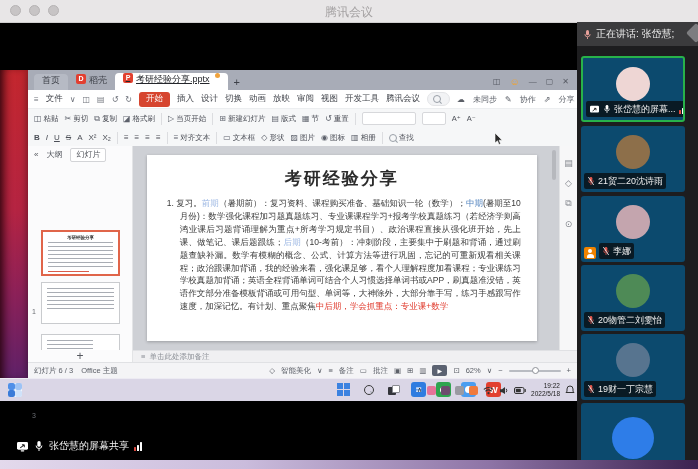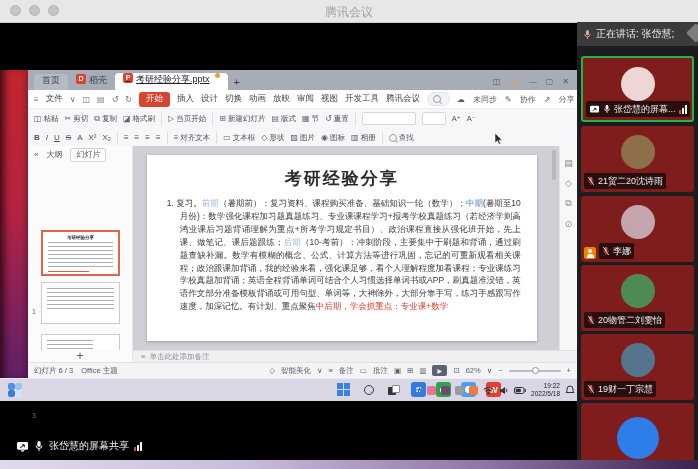--- a/index.html
+++ b/index.html
@@ -116,21 +116,21 @@
   .sharelabel{position:absolute;left:16px;top:439px;display:flex;align-items:center;gap:5px;color:#f2f2f2;font-size:10px;}
 
   
   .bottomstrip{position:absolute;left:0;top:460px;width:698px;height:9px;
     background:linear-gradient(90deg,#e3d9ec 0%,#cabcdc 35%,#8e74a6 70%,#3c2250 100%);}
 
   
   .sidebar{position:absolute;left:577px;top:22px;width:121px;height:438px;background:#1d1d1f;overflow:hidden;padding-left:12px;}
   .banner{position:absolute;left:0;top:0;width:121px;height:24px;background:#3b3b3d;display:flex;align-items:center;gap:4px;padding-left:6px;box-sizing:border-box;color:#ededed;font-size:10px;white-space:nowrap;overflow:hidden;}
   .banner-decor{position:absolute;right:-5px;top:4px;width:14px;height:14px;background:#8a8a8c;transform:rotate(45deg);border-radius:2px;opacity:.85;}
-  .tile{position:absolute;left:4px;width:113px;height:66px;background:#7f1d1d;border-radius:3px;box-sizing:border-box;overflow:hidden;}
+  .tile{position:absolute;left:4px;width:104px;height:66px;background:#0c4a6e;border-radius:3px;box-sizing:border-box;overflow:hidden;}
   .tile.active{border:2px solid #28b24a;}
   .avatar{position:absolute;left:50%;top:9px;transform:translateX(-50%);width:34px;height:34px;border-radius:50%;}
   .namebar{position:absolute;left:3px;bottom:3px;max-width:106px;display:flex;align-items:center;gap:3px;background:rgba(8,8,8,.72);border-radius:2px;padding:1.5px 3px;font-size:9px;color:#f0f0f0;white-space:nowrap;overflow:hidden;}
   .namebar .nm{overflow:hidden;text-overflow:ellipsis;}
   .badge{position:absolute;left:3px;bottom:3px;width:12px;height:12px;background:#f08300;border-radius:2px;}
   .badge::before{content:"";position:absolute;left:4px;top:2px;width:4px;height:4px;border-radius:50%;background:#fff;}
   .badge::after{content:"";position:absolute;left:2.5px;top:6.5px;width:7px;height:4px;border-radius:3px 3px 0 0;background:#fff;}
   .namebar.shifted{left:18px;}
 
   .sig{display:inline-flex;align-items:flex-end;gap:1px;height:9px;flex:none;}

